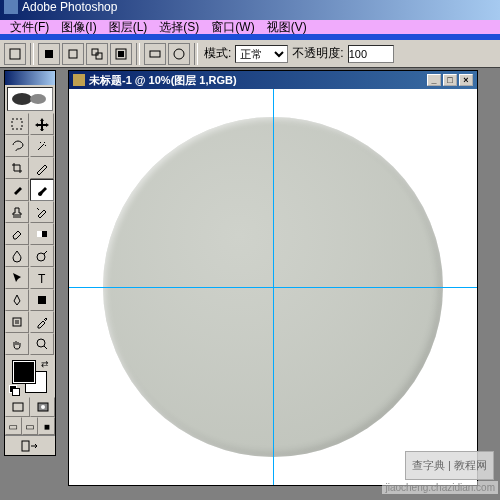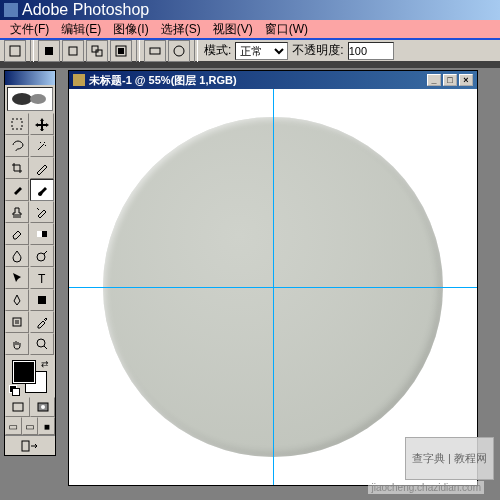--- a/index.html
+++ b/index.html
@@ -1,24 +1,24 @@
 <!DOCTYPE html>
 <html><head>
 <meta charset="utf-8">
 <style>
 * { margin: 0; padding: 0; box-sizing: border-box; font-family: "SimSun", sans-serif; }
 body { width: 500px; height: 500px; background: #d4d0c8; overflow: hidden; position: relative; }
 
-.titlebar { height: 20px; background: linear-gradient(90deg, #0a246a, #a6caf0); display: flex; align-items: center; padding: 0 4px; color: #fff; font-size: 16px; }
+.titlebar { height: 20px; background: linear-gradient(90deg, #0a246a, #a6caf0); display: flex; align-items: flex-start; padding: 0 4px; color: #fff; font-size: 12px; }
 .titlebar .icon { width: 14px; height: 14px; background: #5a7fb8; margin-right: 4px; }
 
-.menubar { height: 20px; background: #fca5a5; display: flex; align-items: center; padding: 0 4px; font-size: 12px; border-bottom: 2px solid #1d4ed8; }
+.menubar { height: 20px; background: #f0abfc; display: flex; align-items: center; padding: 0 4px; font-size: 12px; border-bottom: 6px solid #1d4ed8; }
 .menubar span { padding: 2px 6px; cursor: default; }
 
-.optionsbar { height: 28px; background: #d4d0c8; display: flex; align-items: center; padding: 0 4px; font-size: 12px; border-bottom: 7px solid #404040; gap: 2px; }
+.optionsbar { height: 28px; background: #d4d0c8; display: flex; align-items: center; padding: 0 4px; font-size: 12px; border-bottom: 1px solid #404040; gap: 2px; }
 .optionsbar .btn { width: 22px; height: 22px; border: 1px solid #808080; background: #d4d0c8; display: flex; align-items: center; justify-content: center; }
 .optionsbar .sep { width: 4px; height: 22px; border-left: 1px solid #808080; border-right: 1px solid #fff; margin: 0 2px; }
 .optionsbar select, .optionsbar input { height: 18px; font-size: 11px; border: 1px inset #808080; background: #fff; }
 .optionsbar .lbl { font-size: 12px; margin: 0 2px; }
 
 .workspace { position: absolute; top: 68px; left: 0; right: 0; bottom: 0; background: #808080; }
 
 .toolbox { position: absolute; left: 4px; top: 2px; width: 52px; background: #d4d0c8; border: 1px solid #000; }
 .toolbox-title { height: 14px; background: linear-gradient(90deg, #0a246a, #a6caf0); }
 .brush-preview { height: 24px; background: #fff; border: 1px inset #808080; margin: 2px; display: flex; align-items: center; justify-content: center; }
@@ -43,38 +43,38 @@
 .docwin { position: absolute; left: 68px; top: 2px; width: 410px; height: 416px; background: #d4d0c8; border: 1px solid #000; }
 .doc-title { height: 18px; background: linear-gradient(90deg, #0a246a, #3a6ea5); display: flex; align-items: center; padding: 0 4px; color: #fff; font-size: 11px; font-weight: bold; }
 .doc-title .wicon { width: 12px; height: 12px; background: #c0a050; margin-right: 4px; }
 .doc-title .spacer { flex: 1; }
 .doc-title .wbtn { width: 14px; height: 12px; background: #d4d0c8; border: 1px outset #fff; margin-left: 2px; color: #000; font-size: 9px; text-align: center; line-height: 10px; }
 .canvas-area { position: relative; width: 100%; height: calc(100% - 18px); background: #fff; overflow: hidden; }
 .guide-v { position: absolute; top: 0; bottom: 0; width: 1px; background: #00aaff; left: 50%; }
 .guide-h { position: absolute; left: 0; right: 0; height: 1px; background: #00aaff; top: 50%; }
 .circle { position: absolute; left: 50%; top: 50%; width: 340px; height: 340px; transform: translate(-50%, -50%); border-radius: 50%; background: radial-gradient(circle at 40% 35%, #cfd2cb, #bdc1b9); box-shadow: inset 2px 2px 6px rgba(255,255,255,.6), inset -3px -3px 8px rgba(0,0,0,.15); }
 
-.watermark { position: absolute; right: 16px; bottom: 6px; font-size: 10px; color: #888; background: rgba(255,255,255,.5); padding: 1px 3px; }
-.watermark2 { position: absolute; right: 6px; bottom: 20px; font-size: 11px; color: #666; background: rgba(220,220,220,.85); padding: 13px 6px; border: 1px solid #aaa; }
+.watermark { position: absolute; right: 2px; bottom: 6px; font-size: 10px; color: #888; background: rgba(255,255,255,.5); padding: 1px 3px; }
+.watermark2 { position: absolute; right: 6px; bottom: 20px; font-size: 11px; color: #666; background: rgba(220,220,220,.85); padding: 6px 6px; border: 1px solid #aaa; }
 </style>
 </head>
 <body>
 
 <div class="titlebar">
   <div class="icon"></div>
   <span>Adobe Photoshop</span>
 </div>
 
 <div class="menubar">
   <span>文件(F)</span>
-  <span>编辑(E)</span>
   <span>图像(I)</span>
+  <span>图层(L)</span>
   <span>选择(S)</span>
+  <span>窗口(W)</span>
   <span>视图(V)</span>
-  <span>窗口(W)</span>
 </div>
 
 <div class="optionsbar">
   <div class="btn">
       <svg width="14" height="14">
         <rect x="2" y="2" width="10" height="10" fill="none" stroke="#000"></rect>
       </svg>
     </div>
   <div class="sep"></div>
   <div class="btn">
@@ -271,21 +271,21 @@
         <svg width="20" height="14">
           <rect x="2" y="2" width="7" height="10" fill="none" stroke="#000"></rect>
           <path d="M11 7l6 0m-2-2l2 2-2 2" stroke="#000" fill="none"></path>
         </svg>
       </div>
   </div>
 
   <div class="docwin">
     <div class="doc-title">
       <div class="wicon"></div>
-      <span>未标题-1 @ 55%(图层 1,RGB)</span>
+      <span>未标题-1 @ 10%(图层 1,RGB)</span>
       <div class="spacer"></div>
       <div class="wbtn">_</div>
       <div class="wbtn">□</div>
       <div class="wbtn">×</div>
     </div>
     <div class="canvas-area">
       <div class="circle"></div>
       <div class="guide-v"></div>
       <div class="guide-h"></div>
     </div>

